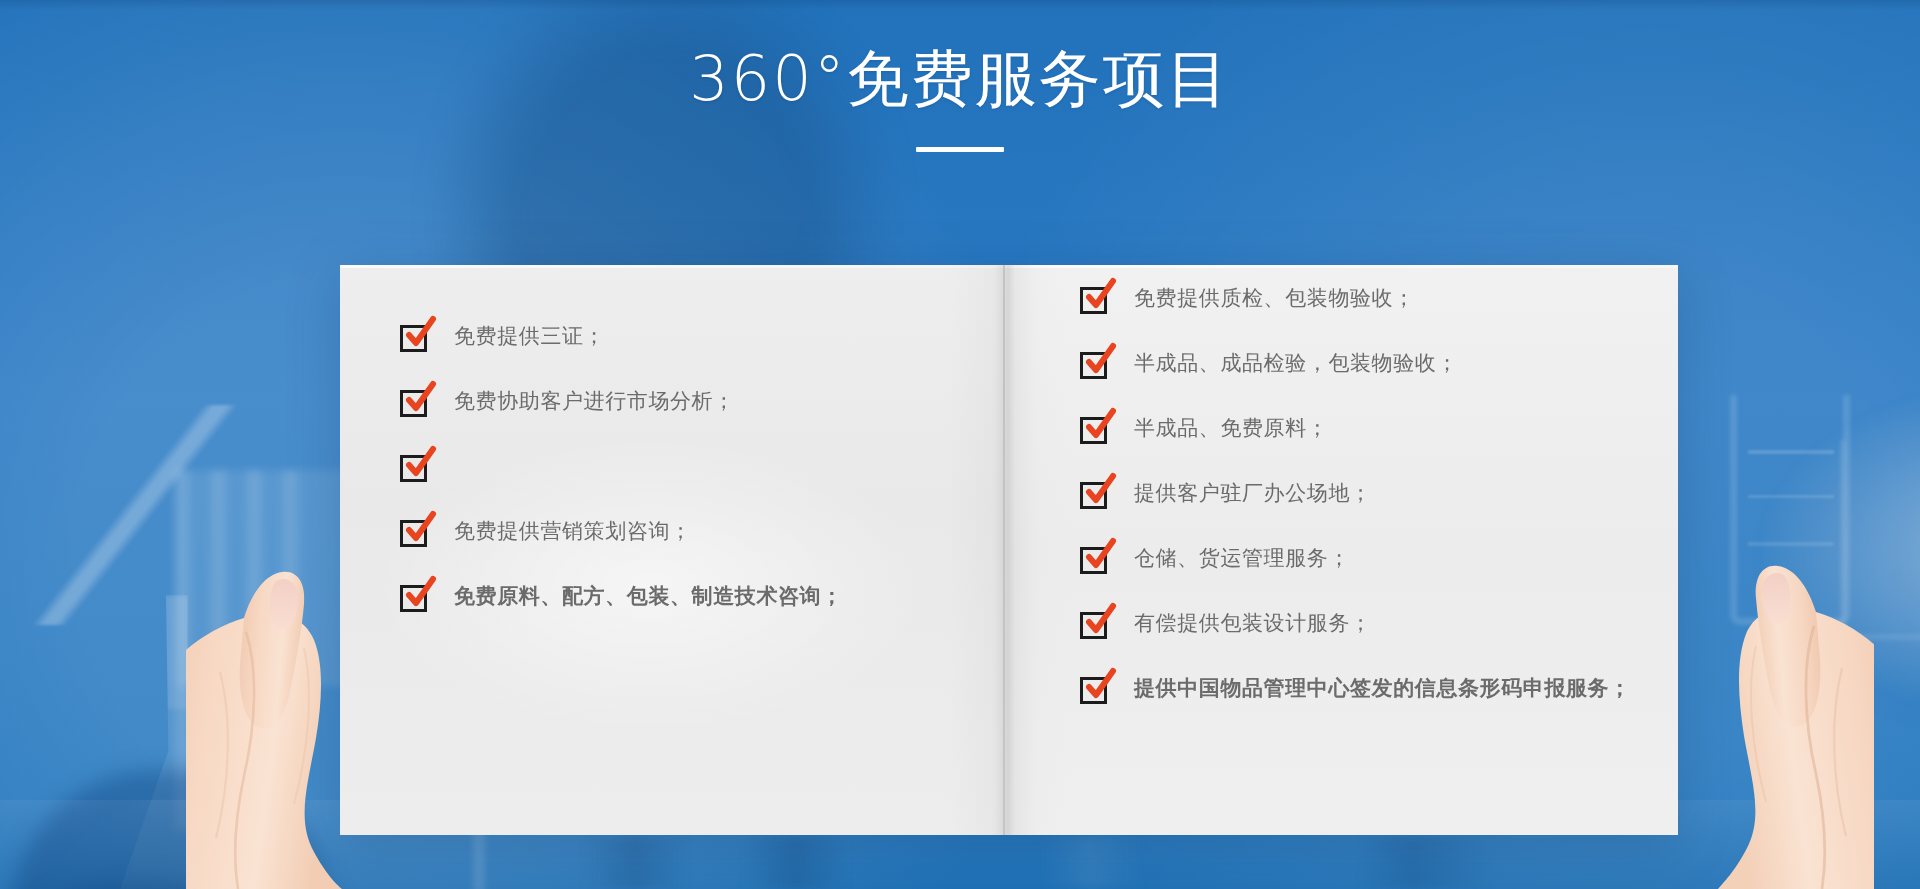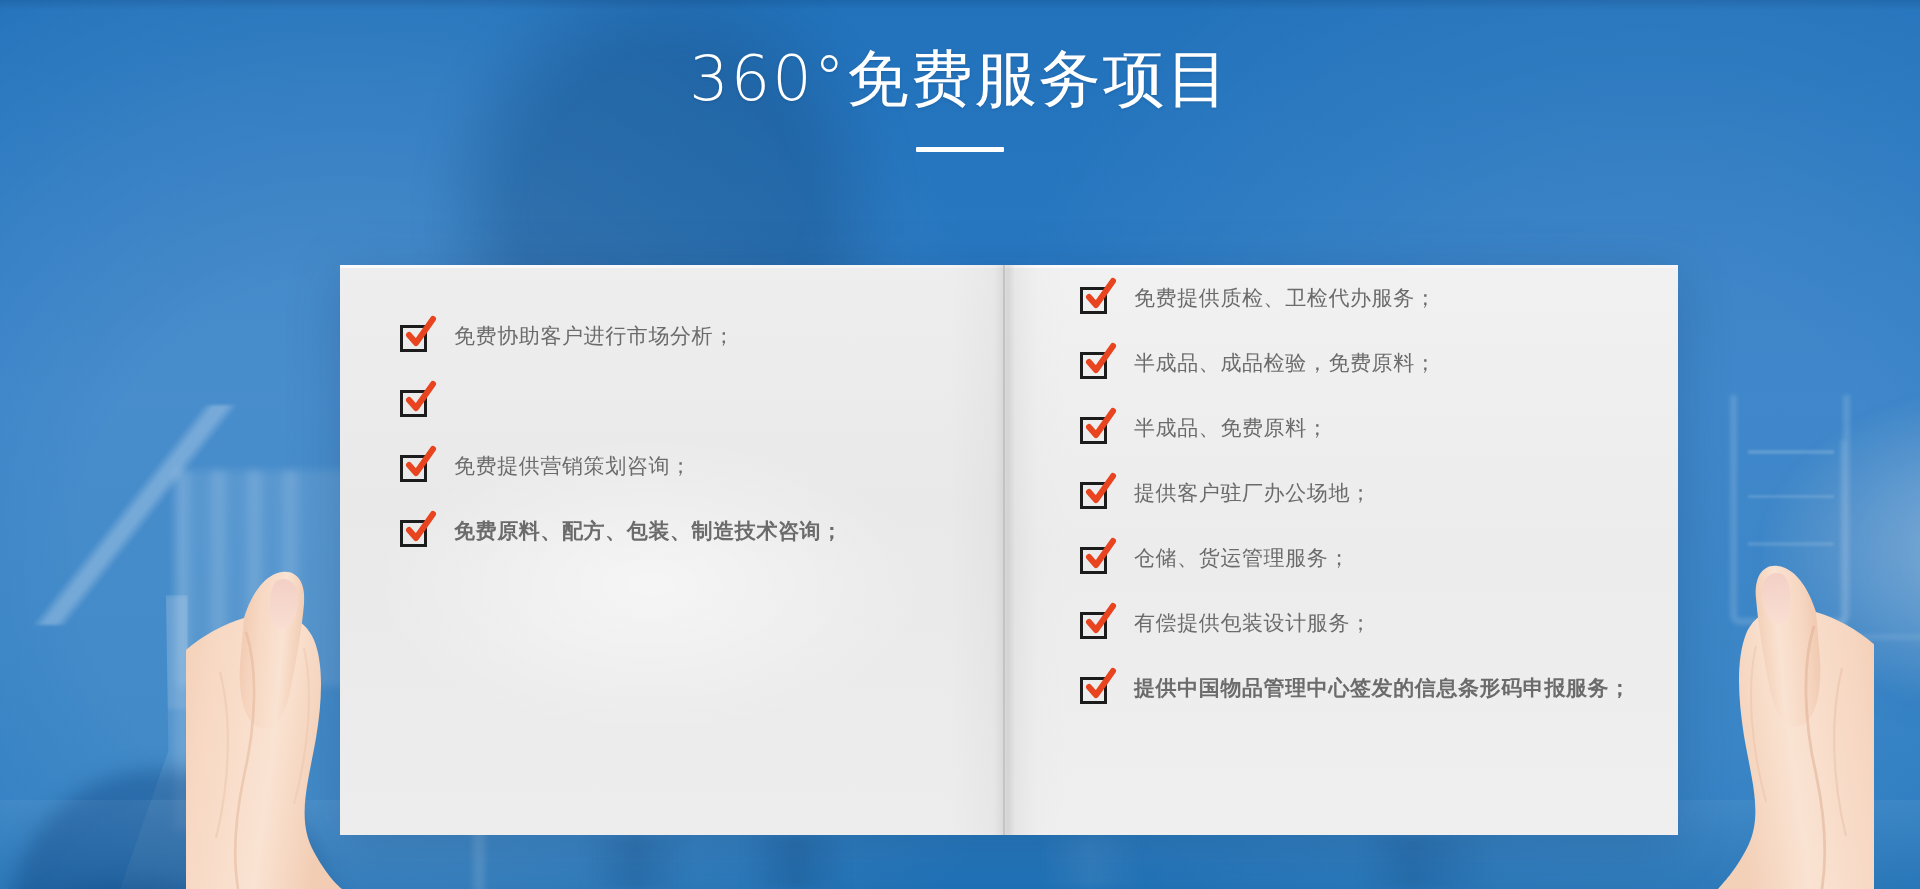--- a/index.html
+++ b/index.html
@@ -267,20 +267,28 @@
     <div class="page page-right">
       <div class="page-topedge"></div>
       <div class="sheen-b"></div>
     </div>
 
     <div class="spine"></div>
     <div class="spine-line"></div>
 
     <div class="col col-left">
 
+      <div class="item">
+        <span class="cb">
+          <svg viewBox="0 0 38 38" aria-hidden="true">
+              <path d="M9 20 L16 28 L33 4" fill="none" stroke="#e8441f" stroke-width="6" stroke-linecap="round" stroke-linejoin="round"></path>
+            </svg>
+        </span>
+        <span class="item-text">免费提供三证；</span>
+      </div>
 
 
       <div class="item">
         <span class="cb">
           <svg viewBox="0 0 38 38" aria-hidden="true">
               <path d="M9 20 L16 28 L33 4" fill="none" stroke="#e8441f" stroke-width="6" stroke-linecap="round" stroke-linejoin="round"></path>
             </svg>
         </span>
         <span class="item-text">免费协助客户进行市场分析；</span>
       </div>
@@ -314,30 +322,30 @@
     </div>
 
     <div class="col col-right">
 
       <div class="item">
         <span class="cb">
           <svg viewBox="0 0 38 38" aria-hidden="true">
               <path d="M9 20 L16 28 L33 4" fill="none" stroke="#e8441f" stroke-width="6" stroke-linecap="round" stroke-linejoin="round"></path>
             </svg>
         </span>
-        <span class="item-text">免费提供质检、卫检代办服务；</span>
-      </div>
-
-      <div class="item">
-        <span class="cb">
-          <svg viewBox="0 0 38 38" aria-hidden="true">
-              <path d="M9 20 L16 28 L33 4" fill="none" stroke="#e8441f" stroke-width="6" stroke-linecap="round" stroke-linejoin="round"></path>
-            </svg>
-        </span>
-        <span class="item-text">半成品、成品检验，免费原料；</span>
+        <span class="item-text">免费提供质检、包装物验收；</span>
+      </div>
+
+      <div class="item">
+        <span class="cb">
+          <svg viewBox="0 0 38 38" aria-hidden="true">
+              <path d="M9 20 L16 28 L33 4" fill="none" stroke="#e8441f" stroke-width="6" stroke-linecap="round" stroke-linejoin="round"></path>
+            </svg>
+        </span>
+        <span class="item-text">半成品、成品检验，包装物验收；</span>
       </div>
 
       <div class="item">
         <span class="cb">
           <svg viewBox="0 0 38 38" aria-hidden="true">
               <path d="M9 20 L16 28 L33 4" fill="none" stroke="#e8441f" stroke-width="6" stroke-linecap="round" stroke-linejoin="round"></path>
             </svg>
         </span>
         <span class="item-text">半成品、免费原料；</span>
       </div>

